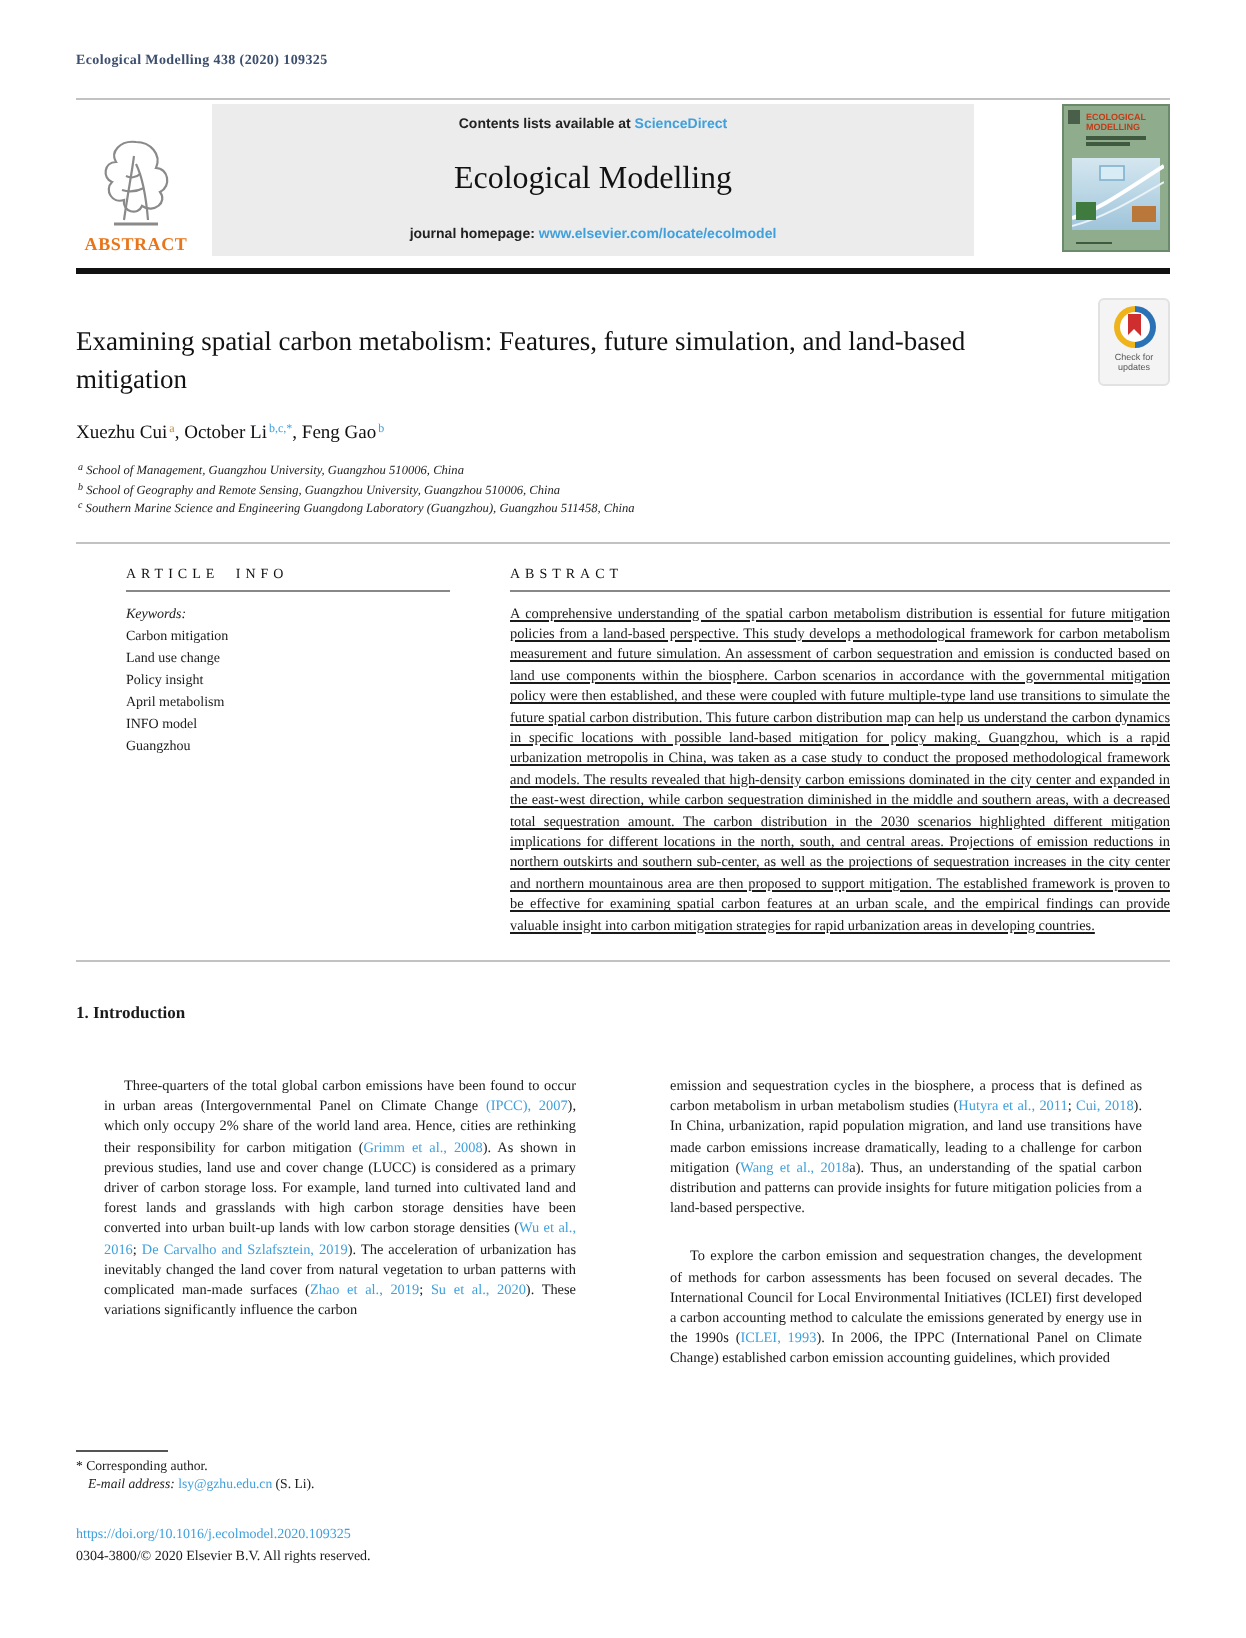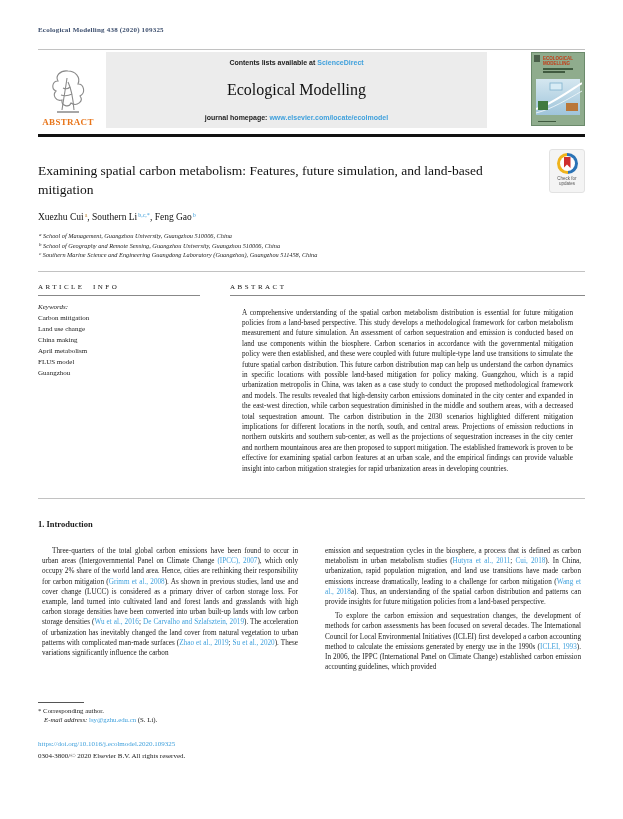--- a/index.html
+++ b/index.html
@@ -47,33 +47,33 @@
   .authors{margin-top:13px;font-size:9.5px;color:#111;}
   .sup{font-size:6px;position:relative;top:-3.5px;margin-left:1px;}
   .sup-link{color:#3fa0dc;}
   .sup-tan{color:#bf8a3f;}
   .affiliations{margin-top:10px;}
   .affil{font-style:italic;font-size:6.3px;line-height:8.5px;color:#222;}
   .affil .sup{top:-2px;font-size:5px;}
   .meta-rule{margin-top:10px;}
   
   .meta-grid{display:flex;padding:11px 0 12px 0;}
-  .info-col{width:162px;flex:none;}
+  .info-col{width:162px;flex:none;margin-left:25px;}
   .abs-col{flex:1;margin-left:30px;}
   .col-header{font-size:7px;letter-spacing:2.5px;word-spacing:4px;color:#111;}
   .rule-mid{border-top:1px solid #888;margin-top:4px;margin-bottom:6px;}
   .kw-label{font-size:7px;line-height:11px;font-style:italic;}
   .kw{font-size:7px;line-height:11px;}
-  .abs-text{margin:12px;font-size:7.2px;line-height:10.4px;text-align:justify;}
+  .abs-text{margin:0;font-size:7.2px;line-height:10.4px;text-align:justify;text-decoration:underline;}
   
   .sec-heading{font-size:8.5px;font-weight:700;margin:20px 0 0 0;}
   .columns{display:flex;margin-top:13px;}
   .colL{width:264px;flex:none;}
   .colR{flex:1;margin-left:19px;}
-  .body-p{margin:4px;font-size:7.2px;line-height:10.2px;text-align:justify;}
+  .body-p{margin:14px;font-size:7.2px;line-height:10.2px;text-align:justify;}
   .indent{text-indent:10px;}
   .it{font-style:italic;}
   
   .footnote{margin-top:26px;width:264px;}
   .fn-rule{border-top:1px solid #555;width:46px;margin-bottom:3px;}
   .fn-line{font-size:6.8px;line-height:9px;}
   .fn-line.email{padding-left:6px;}
   .footer{margin-top:12px;}
   .fline{font-size:7px;line-height:9.5px;}
   .doi{margin-bottom:2px;margin-top:16px;}
@@ -139,40 +139,40 @@
     <div class="check-badge">
       <div class="ring">
         <div class="ring-inner">
           <div class="bookmark"></div>
         </div>
       </div>
       <div class="badge-label">Check for updates</div>
     </div>
   </div>
 
-  <div class="authors"><span>Xuezhu Cui</span><span class="sup sup-tan">a</span><span>, Southern Li</span><span class="sup sup-link">b,c,*</span><span>, Feng Gao</span><span class="sup sup-link">b</span></div>
+  <div class="authors"><span>Xuezhu Cui</span><span class="sup sup-tan">a</span><span>, October Li</span><span class="sup sup-link">b,c,*</span><span>, Feng Gao</span><span class="sup sup-link">b</span></div>
 
   <div class="affiliations">
     <div class="affil"><span class="sup">a</span><span> School of Management, Guangzhou University, Guangzhou 510006, China</span></div>
     <div class="affil"><span class="sup">b</span><span> School of Geography and Remote Sensing, Guangzhou University, Guangzhou 510006, China</span></div>
     <div class="affil"><span class="sup">c</span><span> Southern Marine Science and Engineering Guangdong Laboratory (Guangzhou), Guangzhou 511458, China</span></div>
   </div>
 
   <div class="rule-light meta-rule"></div>
 
   <div class="meta-grid">
     <div class="info-col">
       <div class="col-header">ARTICLE INFO</div>
       <div class="rule-mid"></div>
       <div class="kw-label">Keywords:</div>
       <div class="kw">Carbon mitigation</div>
       <div class="kw">Land use change</div>
-      <div class="kw">China making</div>
+      <div class="kw">Policy insight</div>
       <div class="kw">April metabolism</div>
-      <div class="kw">FLUS model</div>
+      <div class="kw">INFO model</div>
       <div class="kw">Guangzhou</div>
     </div>
     <div class="abs-col">
       <div class="col-header">ABSTRACT</div>
       <div class="rule-mid"></div>
       <p class="abs-text">A comprehensive understanding of the spatial carbon metabolism distribution is essential for future mitigation policies from a land-based perspective. This study develops a methodological framework for carbon metabolism measurement and future simulation. An assessment of carbon sequestration and emission is conducted based on land use components within the biosphere. Carbon scenarios in accordance with the governmental mitigation policy were then established, and these were coupled with future multiple-type land use transitions to simulate the future spatial carbon distribution. This future carbon distribution map can help us understand the carbon dynamics in specific locations with possible land-based mitigation for policy making. Guangzhou, which is a rapid urbanization metropolis in China, was taken as a case study to conduct the proposed methodological framework and models. The results revealed that high-density carbon emissions dominated in the city center and expanded in the east-west direction, while carbon sequestration diminished in the middle and southern areas, with a decreased total sequestration amount. The carbon distribution in the 2030 scenarios highlighted different mitigation implications for different locations in the north, south, and central areas. Projections of emission reductions in northern outskirts and southern sub-center, as well as the projections of sequestration increases in the city center and northern mountainous area are then proposed to support mitigation. The established framework is proven to be effective for examining spatial carbon features at an urban scale, and the empirical findings can provide valuable insight into carbon mitigation strategies for rapid urbanization areas in developing countries.</p>
     </div>
   </div>
 
   <div class="rule-light"></div>

